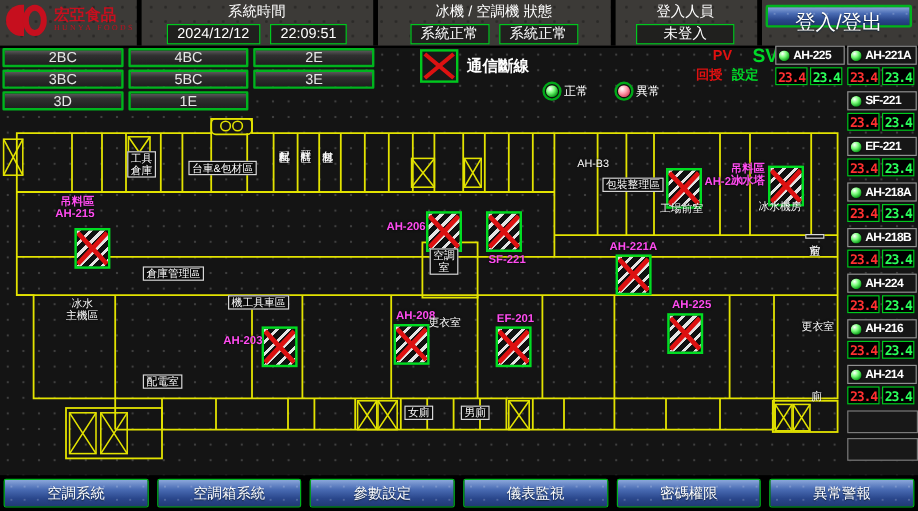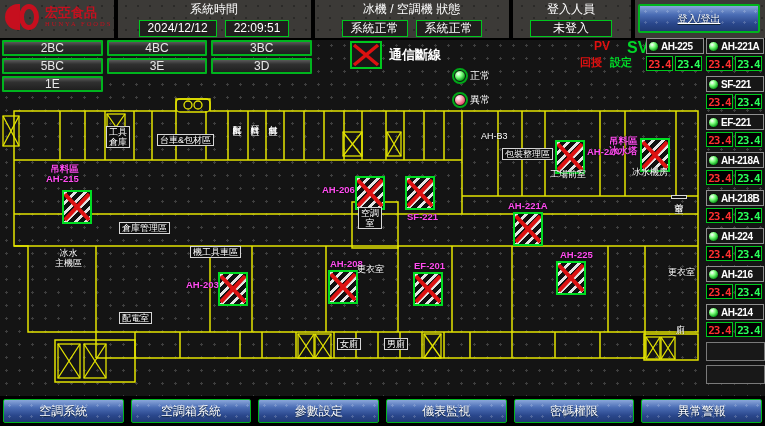--- a/index.html
+++ b/index.html
@@ -21,36 +21,36 @@
   .brand{color:#c60f1e;font-weight:bold;font-size:13px;line-height:14px;}
   .brand-sub{color:#c60f1e;font-size:6.5px;letter-spacing:2px;line-height:8px;}
   .hsec{position:absolute;top:0;height:38px;}
   .hd-title{color:#fff;font-size:12px;text-align:center;margin-top:1px;white-space:nowrap;}
   .hd-vals{display:flex;justify-content:center;gap:8px;margin-top:2px;}
   .vbox{border:1px solid #00c81e;background:#20201e;color:#fff;font-size:12px;line-height:14px;height:15px;padding:0 8px;white-space:nowrap;}
   .btn-blue{border:2px solid #00b41e;border-radius:2px;color:#fff;cursor:pointer;
     background:linear-gradient(180deg,#8aa6da 0%,#4a6cb4 35%,#2a478c 70%,#203a74 100%);
     background-image:radial-gradient(circle,rgba(255,255,255,.18) 1px,transparent 1.2px),linear-gradient(180deg,#8aa6da 0%,#4a6cb4 35%,#2a478c 70%,#203a74 100%);
     background-size:11px 11px,100% 100%;text-shadow:0 1px 1px #123;}
-  .login-btn{position:absolute;left:638px;top:4px;width:122px;height:29px;font-size:10px;text-decoration:underline;}
+  .login-btn{position:absolute;left:638px;top:4px;width:122px;height:19px;font-size:17px;}
   
   .floor-grid{position:absolute;left:2px;top:40px;width:310px;display:grid;
     grid-template-columns:repeat(3,1fr);grid-auto-rows:16px;gap:2px 4px;}
   .fbtn{background:linear-gradient(180deg,#5a5a5a 0%,#303030 35%,#1f1f1f 100%);
     border:2px solid #00b41e;border-radius:1px;color:#e8e8e8;font-size:12px;line-height:12px;
     padding:0;cursor:pointer;font-family:inherit;}
   
   .comm-legend{position:absolute;left:350px;top:41px;display:flex;align-items:center;gap:7px;}
   .comm-icon{position:relative;width:32px;height:28px;border:2px solid #00c81e;background:#181818;box-sizing:border-box;}
   .comm-legend .txt{color:#fff;font-weight:bold;font-size:13px;}
   .pvlbl{position:absolute;left:594px;top:39px;color:#e01010;font-weight:bold;font-size:12px;}
   .svlbl{position:absolute;left:627px;top:39px;color:#00d828;font-weight:bold;font-size:16px;}
   .fblbl{position:absolute;left:580px;top:55px;color:#e01010;font-weight:bold;font-size:11px;}
   .setlbl{position:absolute;left:609px;top:55px;color:#00d828;font-weight:bold;font-size:11px;background:#161616;padding:0 1px;}
-  .st-legend{position:absolute;left:454px;top:69px;display:flex;gap:10px;align-items:center;flex-direction:column;}
+  .st-legend{position:absolute;left:454px;top:69px;display:flex;gap:24px;align-items:center;}
   .st-item{display:flex;align-items:center;gap:4px;}
   .st-item .t{color:#fff;font-size:10px;}
   .led{width:12px;height:12px;border-radius:50%;border:1px solid #111;box-sizing:border-box;
     background:radial-gradient(circle at 35% 30%,#fff 0%,#7dff7d 35%,#089c18 75%,#045c0c 100%);}
   .led.red{background:radial-gradient(circle at 35% 30%,#fff 0%,#ffa0b0 40%,#d8405a 80%,#8c2030 100%);}
   .st-item .led{outline:2px solid #00a818;}
   
   .unit-col{position:absolute;width:58px;}
   .ucl{left:646px;top:38px;}
   .ucr{left:706px;top:38px;}
@@ -121,20 +121,21 @@
         <span class="vbox" style="min-width:64px;text-align:center">未登入</span>
       </div>
     </div>
 
     <button class="btn-blue login-btn">登入/登出</button>
   </div>
 
   <div class="floor-grid">
       <button class="fbtn">2BC</button>
       <button class="fbtn">4BC</button>
+      <button class="fbtn">2E</button>
       <button class="fbtn">3BC</button>
       <button class="fbtn">5BC</button>
       <button class="fbtn">3E</button>
       <button class="fbtn">3D</button>
       <button class="fbtn">1E</button>
     </div>
 
   <div class="comm-legend">
     <div class="comm-icon">
       <svg width="28" height="24" viewBox="0 0 28 24">

